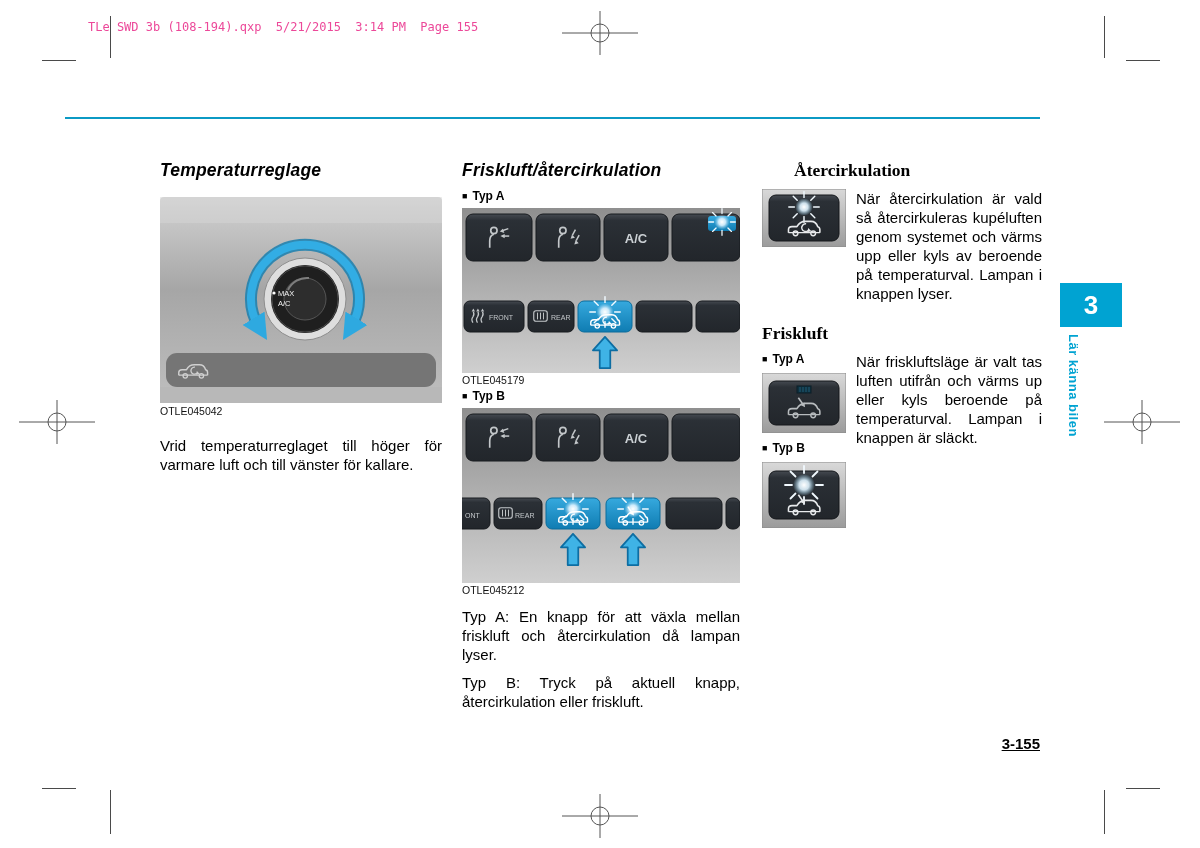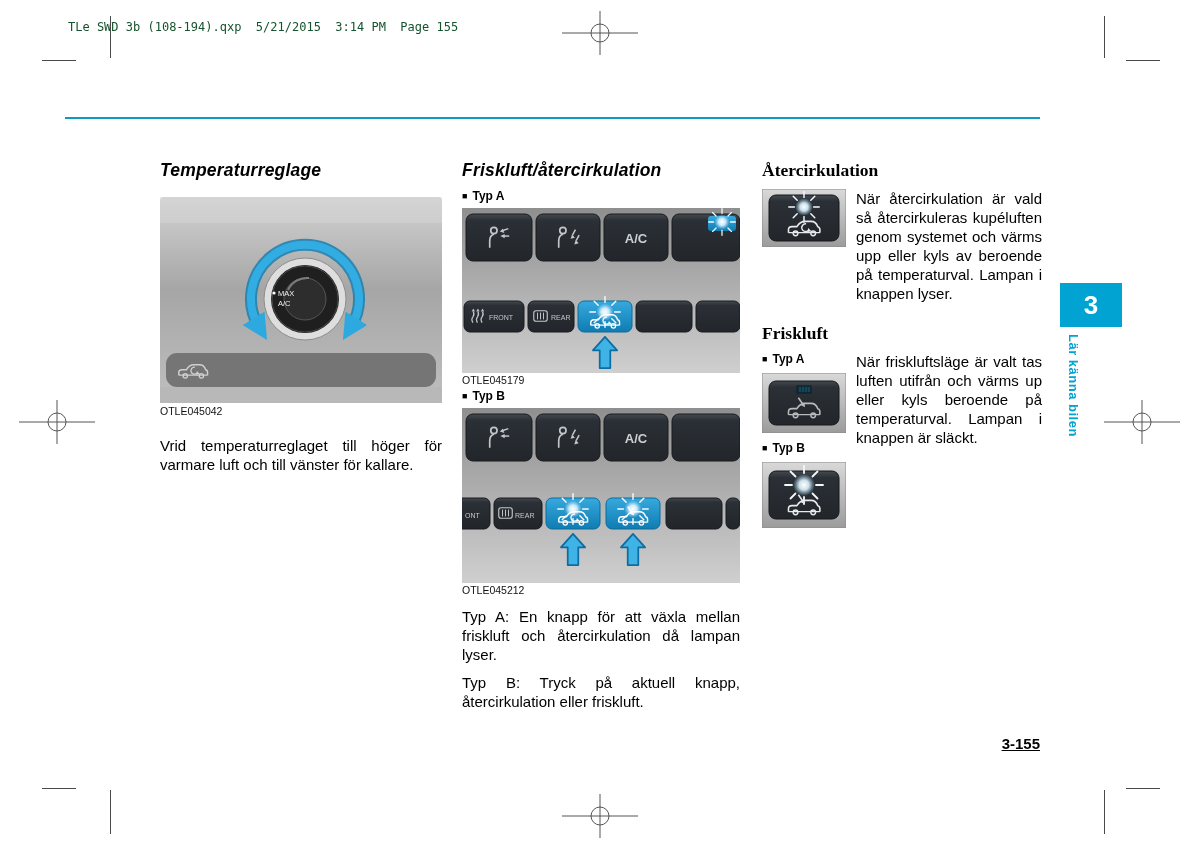--- a/index.html
+++ b/index.html
@@ -1,26 +1,26 @@
 <!DOCTYPE html>
 <html><head>
 <meta charset="utf-8">
 <style>
   * { margin:0; padding:0; box-sizing:border-box; }
   html,body { width:1200px; height:848px; }
   body { position:relative; background:#fff; color:#000; overflow:hidden;
          font-family:"Liberation Sans", sans-serif; }
   .mark { position:absolute; background:#4a4a4a; }
   .crosshair { position:absolute; }
-  .header-meta { position:absolute; left:68px; top:20px; font-family:"DejaVu Sans Mono", monospace;
-                 font-size:12px; color:#14532d; white-space:pre; }
+  .header-meta { position:absolute; left:88px; top:20px; font-family:"DejaVu Sans Mono", monospace;
+                 font-size:12px; color:#ec4899; white-space:pre; }
   .rule { position:absolute; left:65px; top:117px; width:975px; height:2px; background:#0b9ac4; }
   .col { position:absolute; }
   .col-title { font-size:17.5px; font-style:italic; font-weight:700; letter-spacing:.2px; line-height:21px; }
-  .serif-heading { font-family:"Liberation Serif", serif; font-weight:700; font-size:17.5px; line-height:21px; }
+  .serif-heading { font-family:"Liberation Serif", serif; font-weight:700; font-size:17.5px; line-height:21px;margin-left:32px; }
   .body-text { font-size:15px; line-height:19px; text-align:justify; }
   .img-code { font-size:10.5px; line-height:13px; text-align:left; color:#111; }
   .typ-label { font-size:12px; font-weight:700; line-height:15px; display:flex; align-items:center; gap:5px; }
   .typ-label .sq { font-size:9px; line-height:15px; }
   .figure svg { display:block; }
   .info-row { display:flex; gap:10px; align-items:flex-start; }
   .thumb svg { display:block; }
   .thumb-stack { width:84px; flex:0 0 84px; }
   .chapter-tab { position:absolute; left:1060px; top:283px; width:62px; height:44px; background:#00a3d2;
                  color:#fff; display:flex; align-items:center; justify-content:center;

